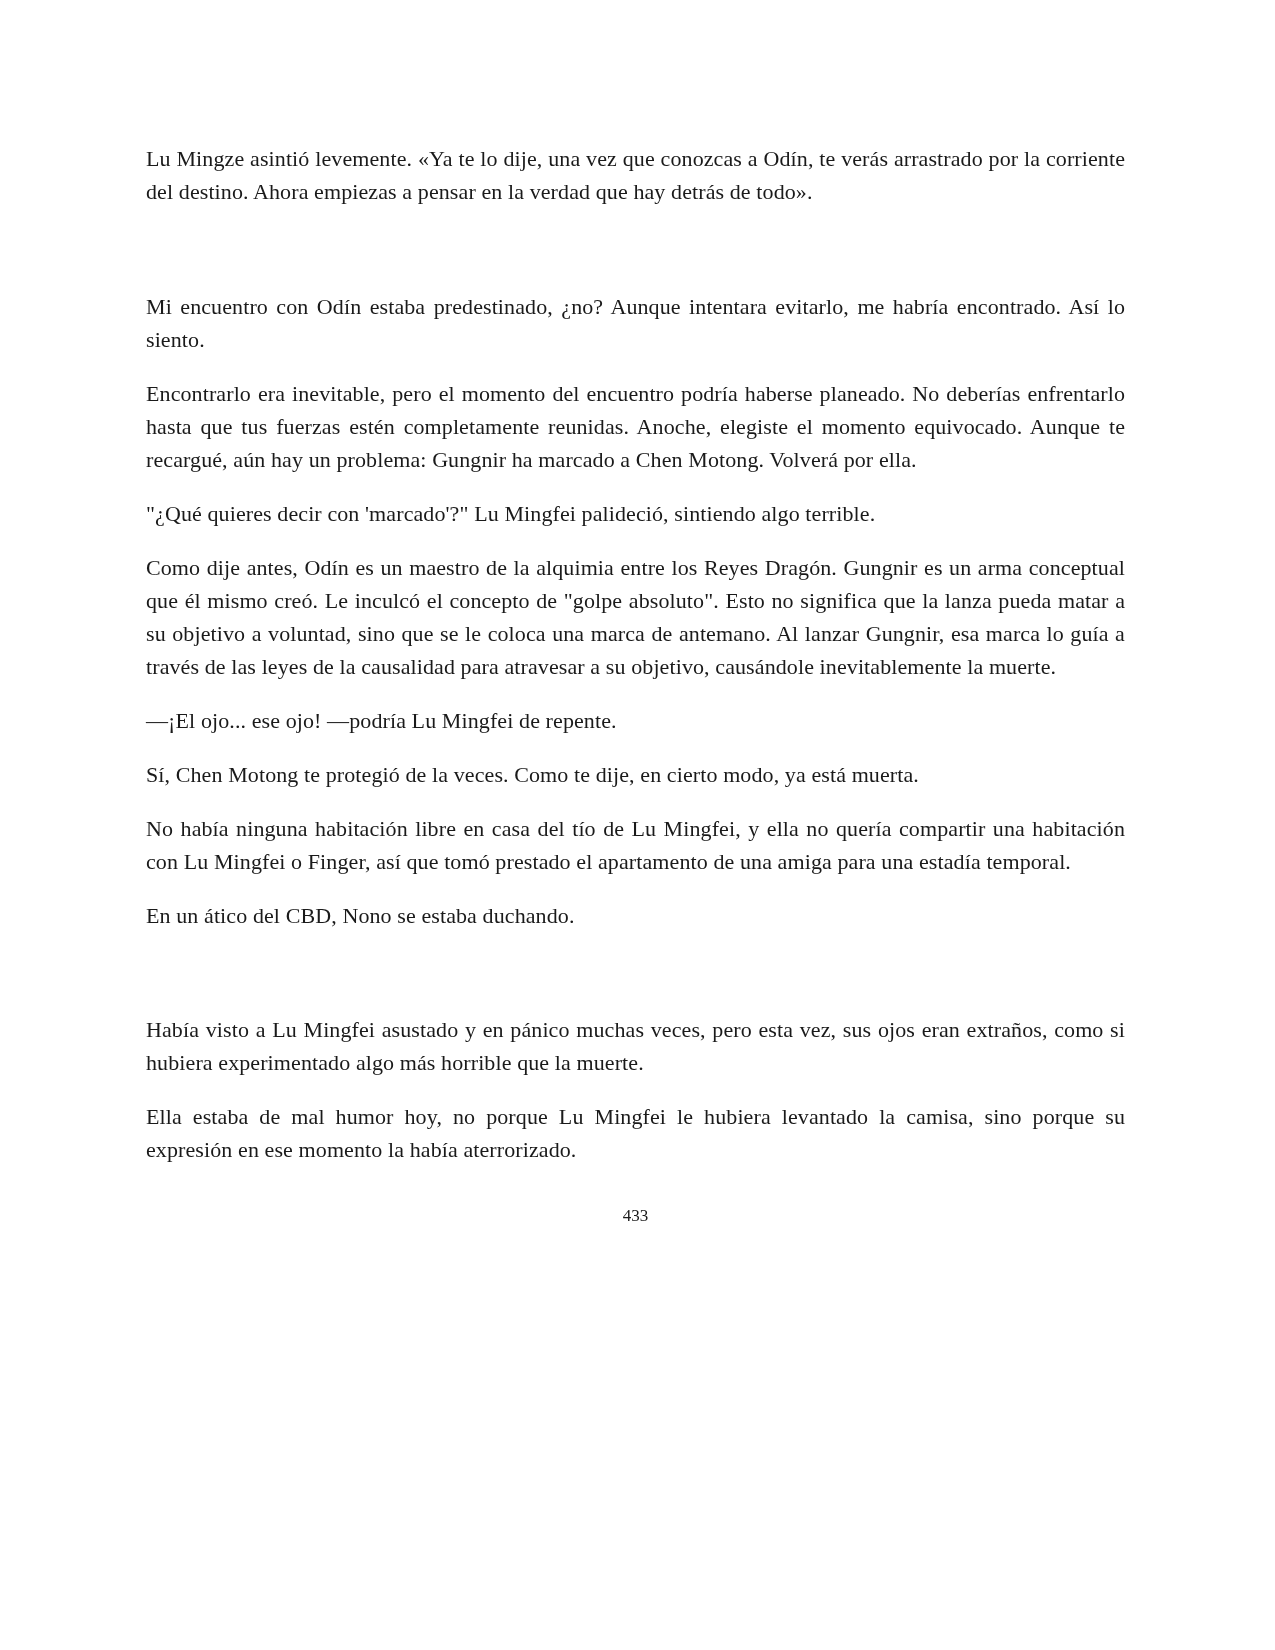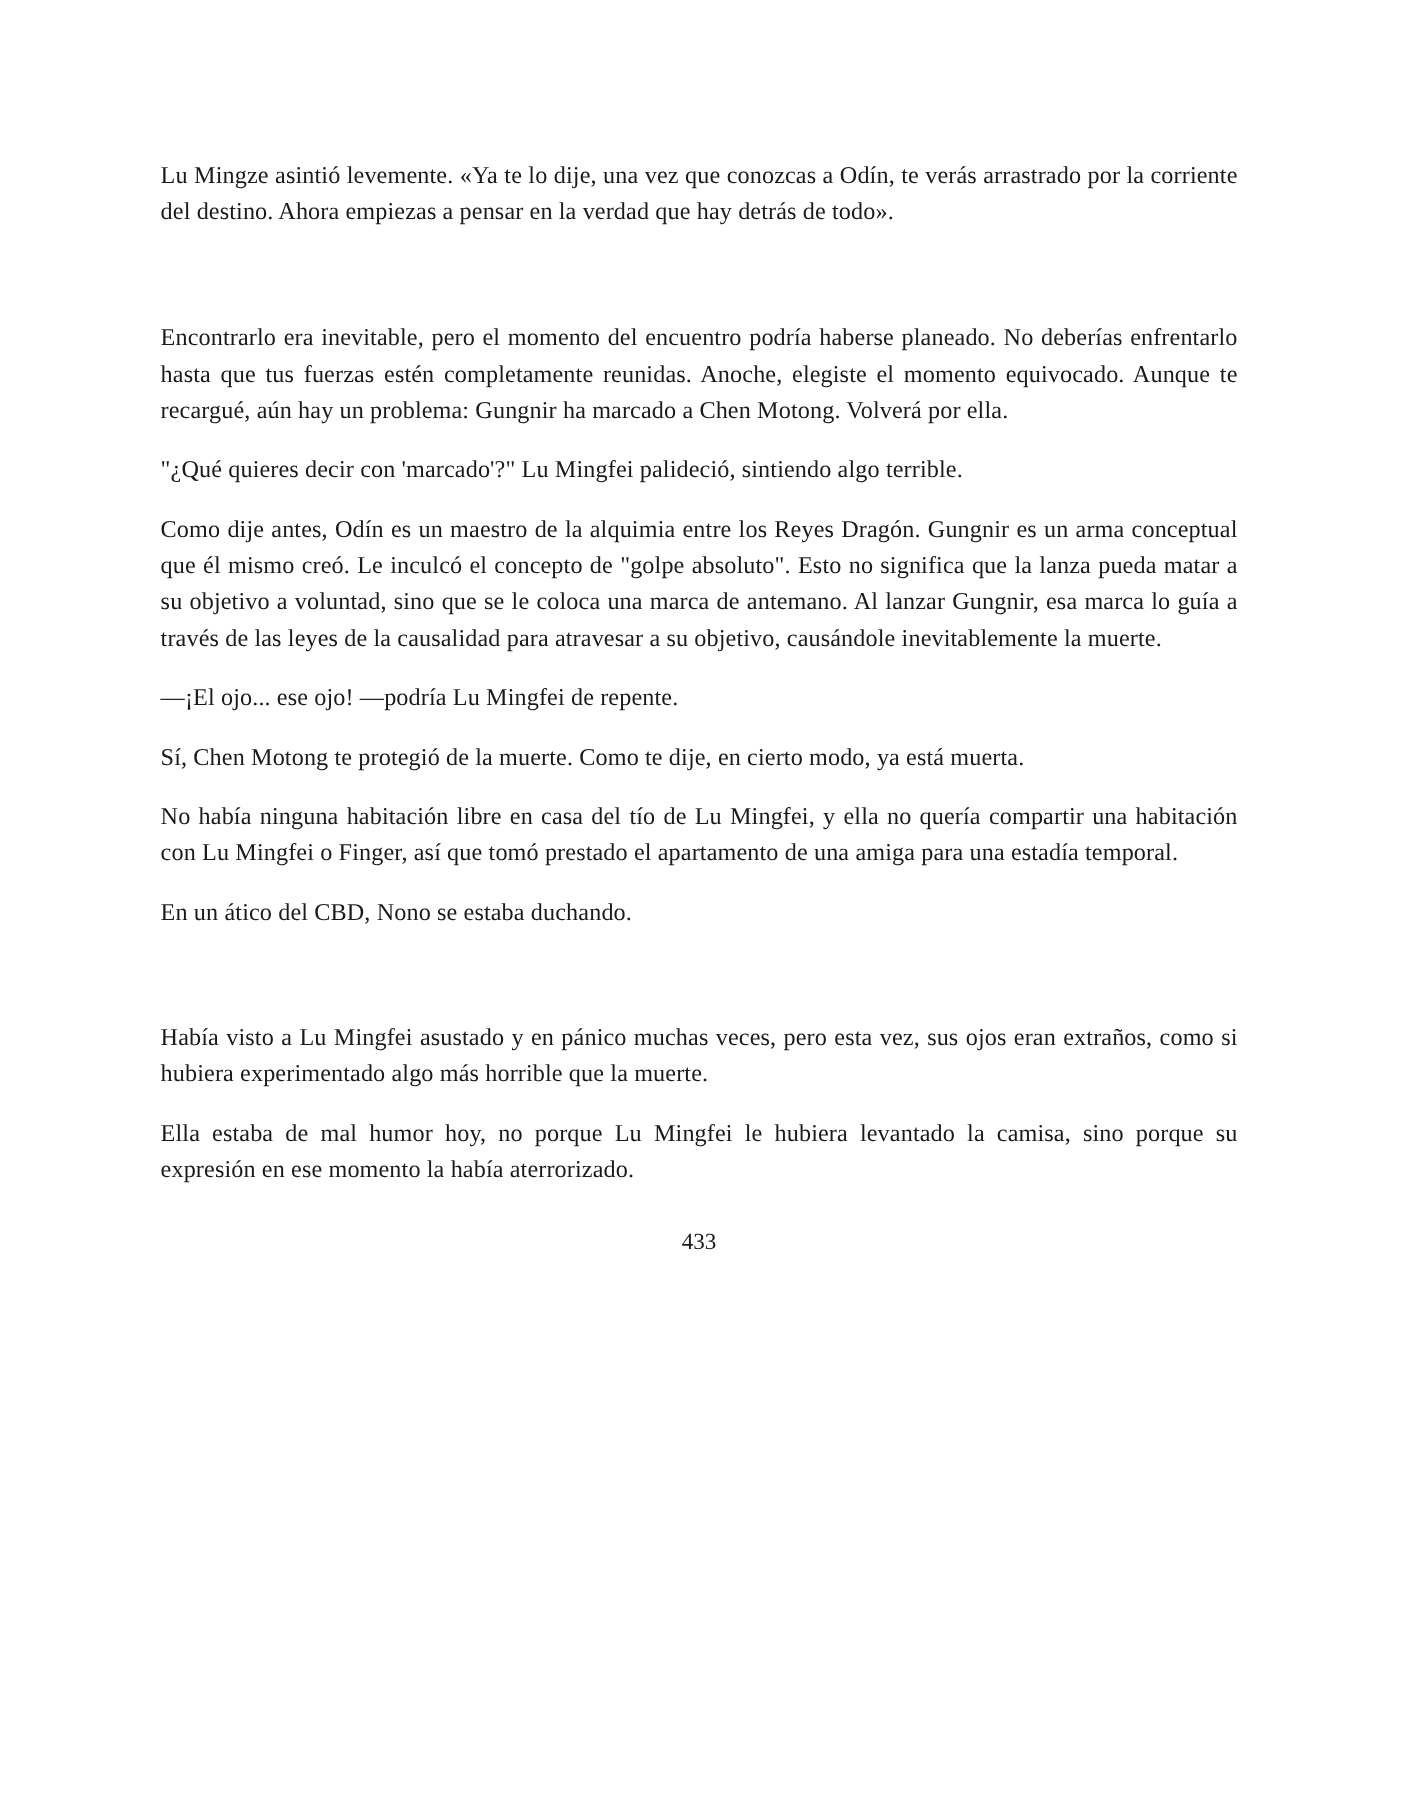--- a/index.html
+++ b/index.html
@@ -24,38 +24,39 @@
     font-size: 22px;
     line-height: 33px;
     text-align: justify;
     margin: 0 0 21px 0;
     letter-spacing: 0.1px;
   }
   .spacer {
     width: 100%;
   }
   .footer {
-    font-size: 21px;
+    font-size: 17px;
     line-height: 33px;
     text-align: center;
     margin-top: 33px;
   }
 </style>
 </head>
 <body>
 
 <div class="page">
   <div class="text-block">
       <p>Lu Mingze asintió levemente. «Ya te lo dije, una vez que conozcas a Odín, te verás arrastrado por la corriente del destino. Ahora empiezas a pensar en la verdad que hay detrás de todo».</p>
       <div class="spacer" style="height: 61px;"></div>
+      <p>Mi encuentro con Odín estaba predestinado, ¿no? Aunque intentara evitarlo, me habría encontrado. Así lo siento.</p>
       <p>Encontrarlo era inevitable, pero el momento del encuentro podría haberse planeado. No deberías enfrentarlo hasta que tus fuerzas estén completamente reunidas. Anoche, elegiste el momento equivocado. Aunque te recargué, aún hay un problema: Gungnir ha marcado a Chen Motong. Volverá por ella.</p>
       <p>"¿Qué quieres decir con 'marcado'?" Lu Mingfei palideció, sintiendo algo terrible.</p>
       <p>Como dije antes, Odín es un maestro de la alquimia entre los Reyes Dragón. Gungnir es un arma conceptual que él mismo creó. Le inculcó el concepto de "golpe absoluto". Esto no significa que la lanza pueda matar a su objetivo a voluntad, sino que se le coloca una marca de antemano. Al lanzar Gungnir, esa marca lo guía a través de las leyes de la causalidad para atravesar a su objetivo, causándole inevitablemente la muerte.</p>
       <p>—¡El ojo... ese ojo! —podría Lu Mingfei de repente.</p>
-      <p>Sí, Chen Motong te protegió de la muerte. Como te dije, en cierto modo, ya está muerta.</p>
+      <p>Sí, Chen Motong te protegió de la veces. Como te dije, en cierto modo, ya está muerta.</p>
       <p>No había ninguna habitación libre en casa del tío de Lu Mingfei, y ella no quería compartir una habitación con Lu Mingfei o Finger, así que tomó prestado el apartamento de una amiga para una estadía temporal.</p>
       <p>En un ático del CBD, Nono se estaba duchando.</p>
       <div class="spacer" style="height: 60px;"></div>
       <p>Había visto a Lu Mingfei asustado y en pánico muchas veces, pero esta vez, sus ojos eran extraños, como si hubiera experimentado algo más horrible que la muerte.</p>
       <p>Ella estaba de mal humor hoy, no porque Lu Mingfei le hubiera levantado la camisa, sino porque su expresión en ese momento la había aterrorizado.</p>
     </div>
   <div class="footer">433</div>
 </div>
 
 </body></html>

